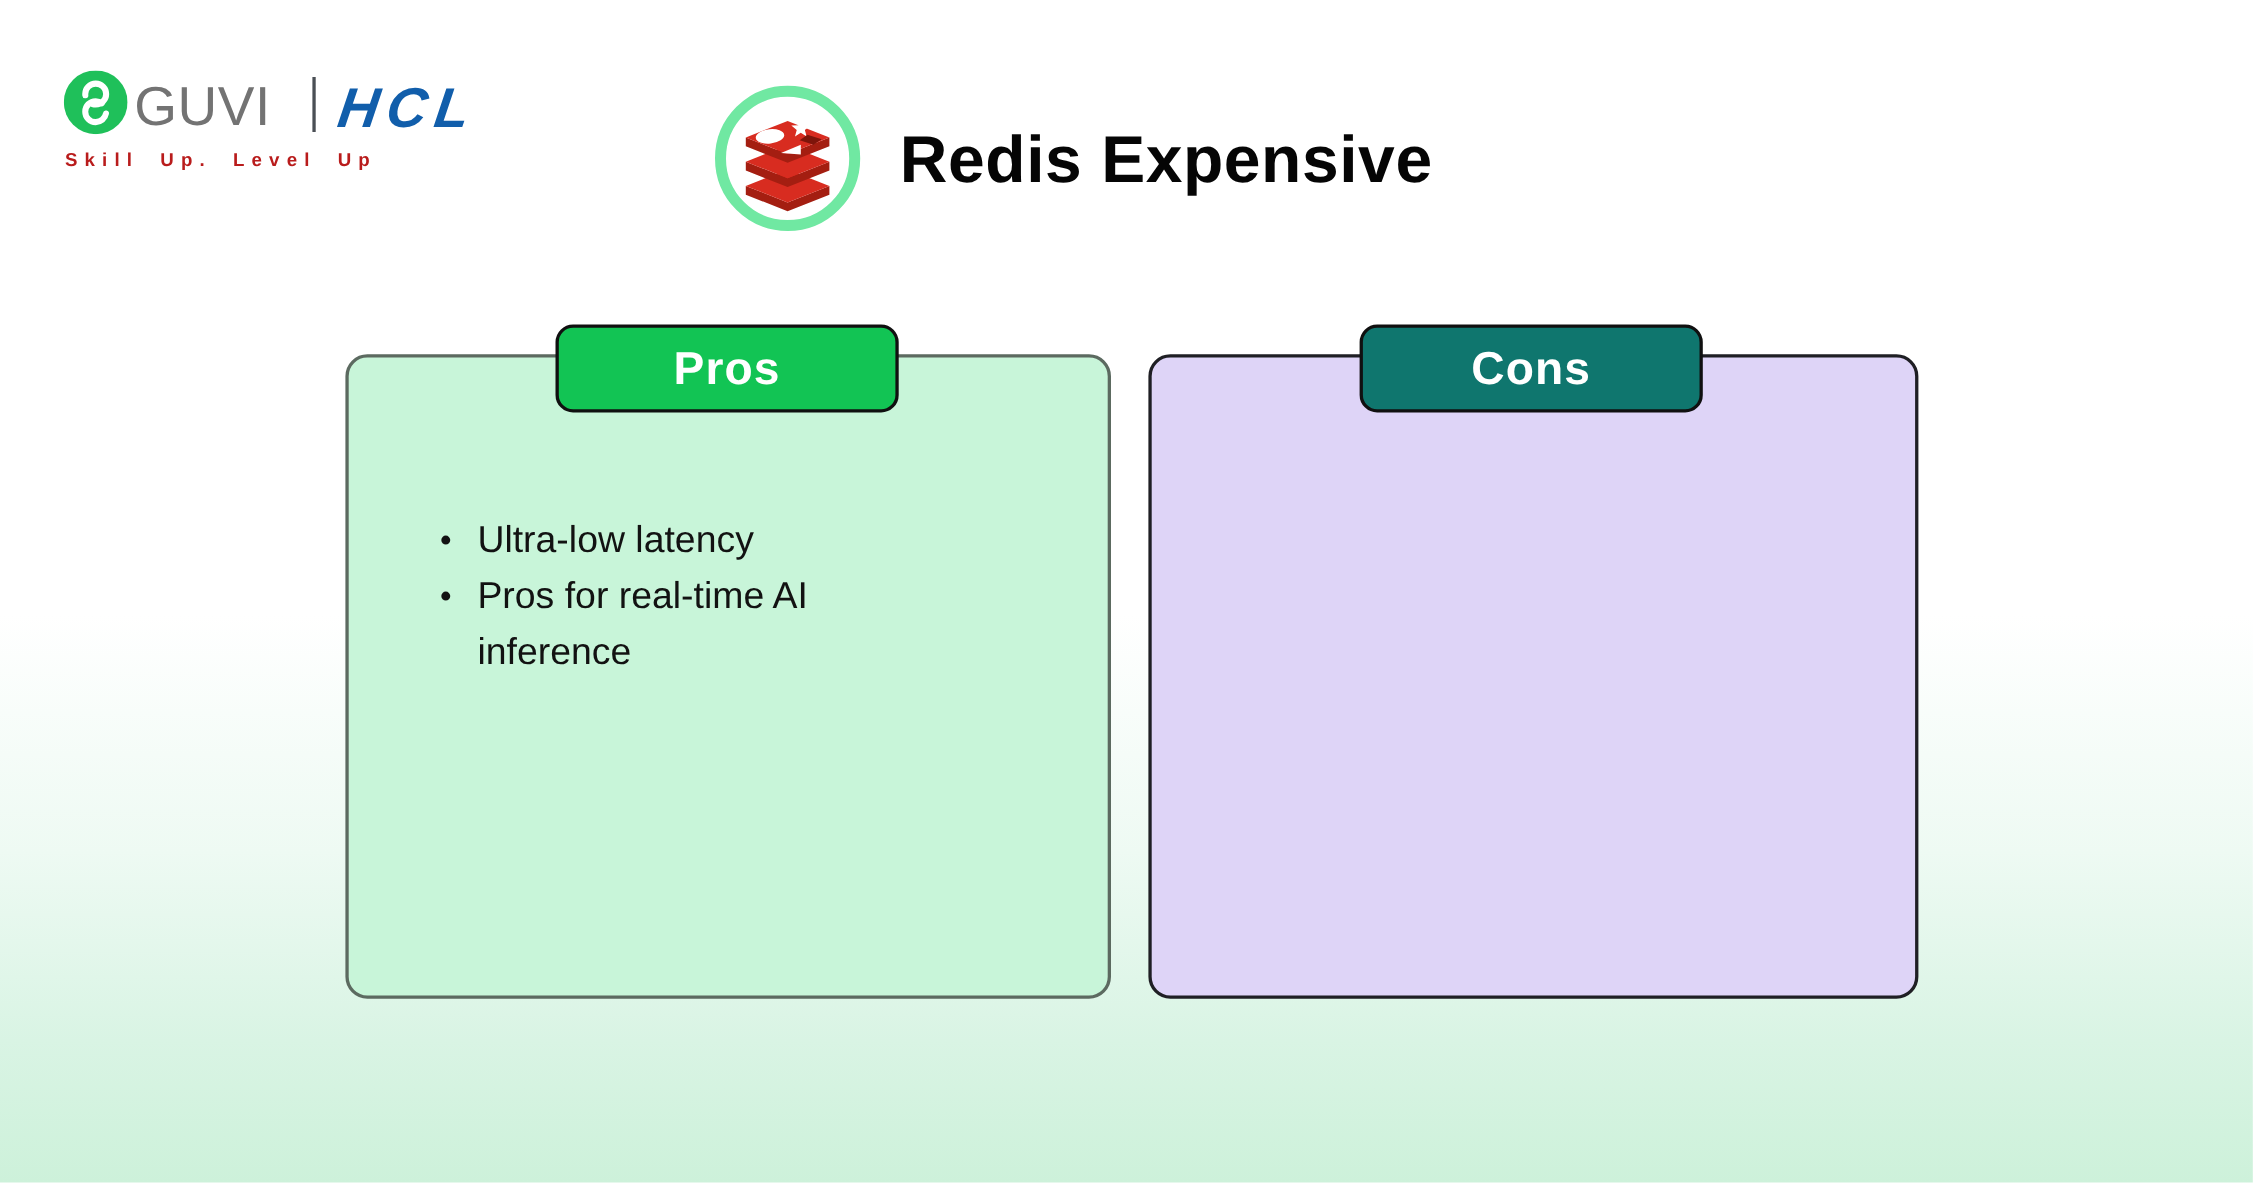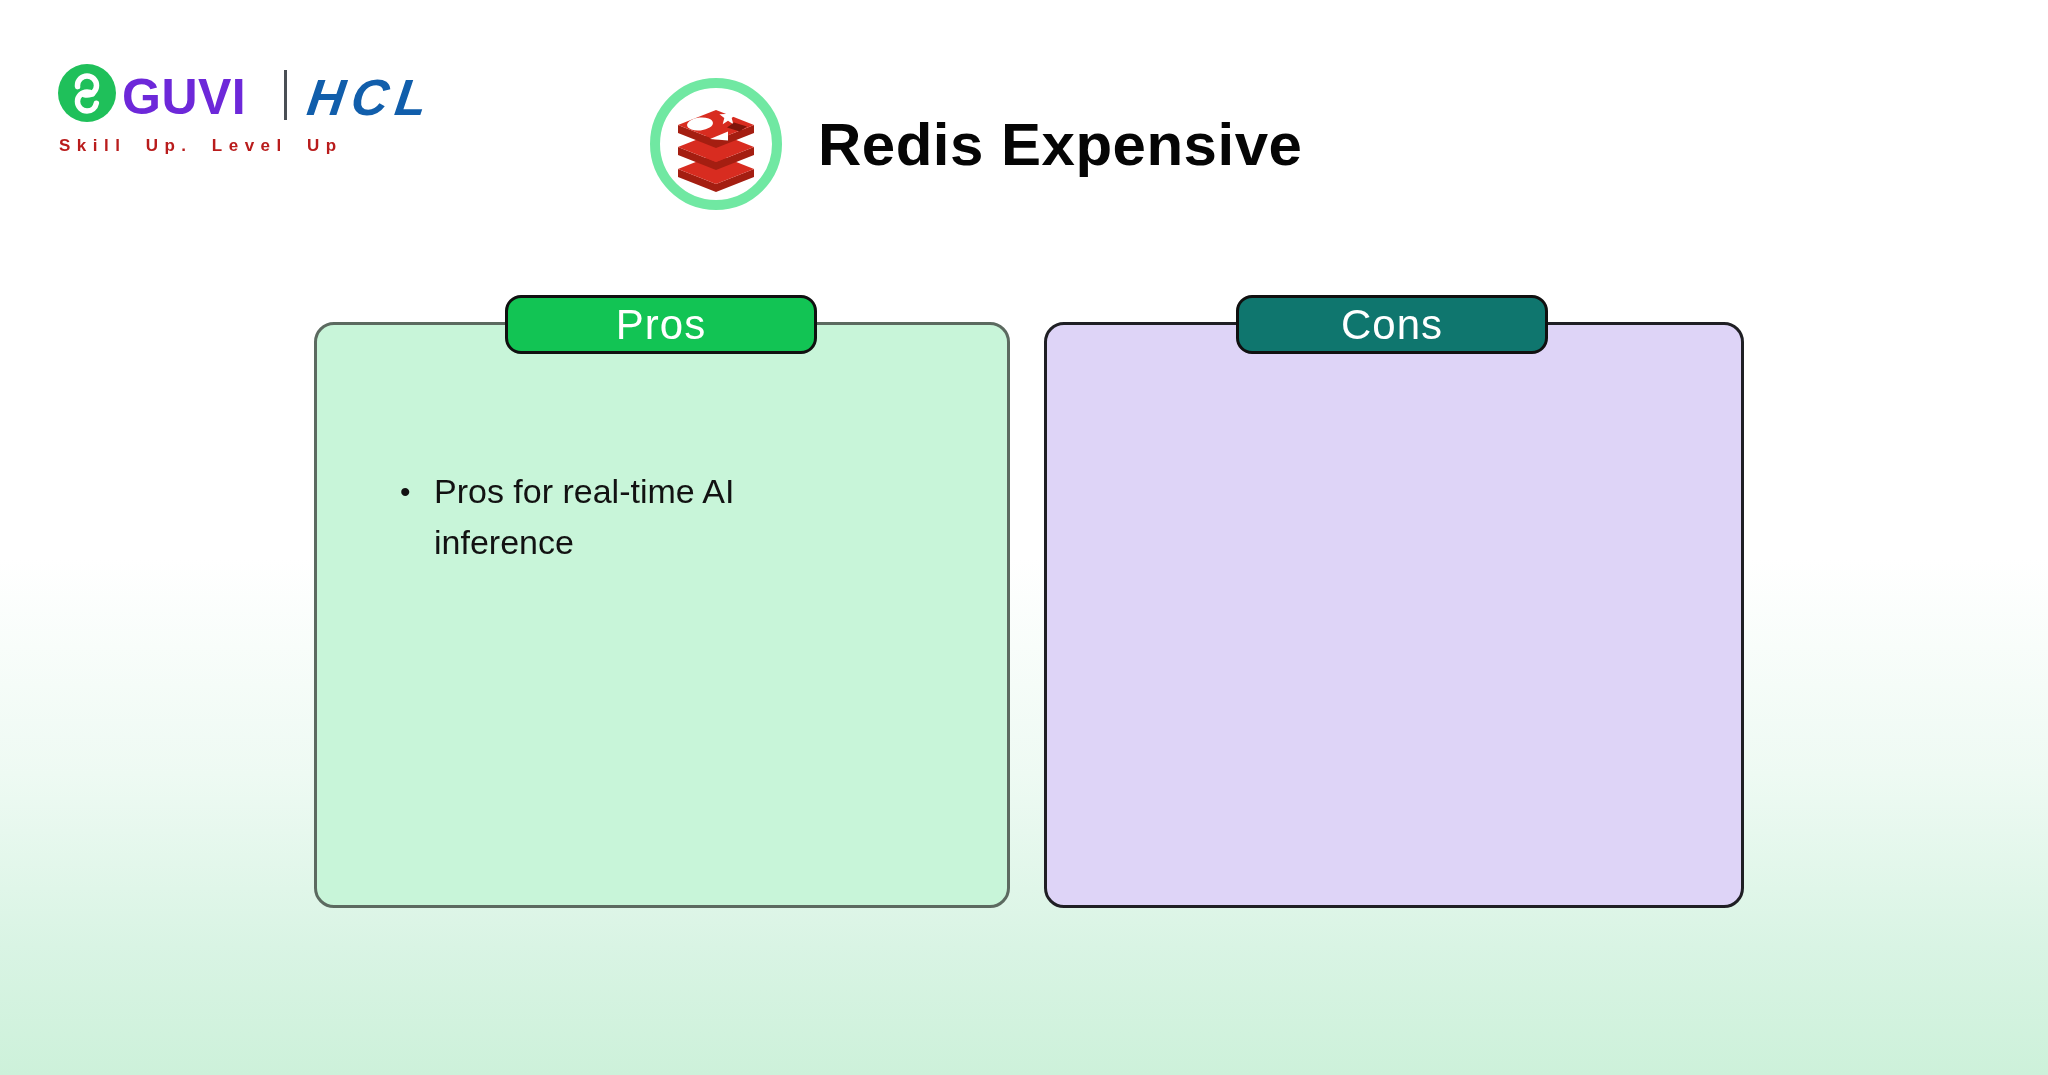--- a/index.html
+++ b/index.html
@@ -9,21 +9,21 @@
     overflow: hidden;
     font-family: "Liberation Sans", "DejaVu Sans", sans-serif;
     background: linear-gradient(to bottom, #ffffff 0%, #ffffff 52%, #eefaf3 72%, #d9f4e4 88%, #cdf1da 100%);
   }
 
   
   .brand { position: absolute; left: 58px; top: 56px; width: 480px; height: 110px; }
   .guvi-mark { position: absolute; left: 0; top: 8px; width: 58px; height: 58px; }
   .guvi-word {
     position: absolute; left: 64px; top: 12px;
-    font-size: 50px; font-weight: bold; color: #6d28d9; letter-spacing: 0.5px;
+    font-size: 50px; font-weight: normal; color: #737373; letter-spacing: 0.5px;
   }
   .brand-divider {
     position: absolute; left: 226px; top: 14px;
     width: 3px; height: 50px; background: #4a4f55;
   }
   .hcl-word {
     position: absolute; left: 250px; top: 12px;
     font-size: 51px; font-weight: bold; font-style: italic;
     color: #115eab; letter-spacing: 7px; transform: skewX(-8deg);
   }
@@ -48,24 +48,24 @@
   }
   .card.pros {
     left: 314px; width: 696px;
     background: #c8f5d9; border: 3px solid #5c6a60;
   }
   .card.cons {
     left: 1044px; width: 700px;
     background: #ded4f7; border: 3px solid #1f1f24;
   }
   .badge {
-    position: absolute; top: 295px; width: 312px; height: 59px;
+    position: absolute; top: 295px; width: 312px; height: 80px;
     border: 3px solid #101010; border-radius: 16px;
     display: flex; align-items: center; justify-content: center;
-    color: #ffffff; font-size: 42px; font-weight: normal; letter-spacing: 1px;
+    color: #ffffff; font-size: 42px; font-weight: bold; letter-spacing: 1px;
     z-index: 3;
   }
   .badge.pros { left: 505px; background: #12c454; }
   .badge.cons { left: 1236px; background: #0f766e; }
 
   
   ul.points { position: absolute; top: 466px; list-style: none; z-index: 2; }
   ul.points.pros { left: 390px; width: 450px; }
   ul.points.cons { left: 1123px; width: 580px; }
   ul.points li {
@@ -118,20 +118,21 @@
     </svg>
   </span>
   <span class="slide-title">Redis Expensive</span>
 </div>
 
 <div class="card pros"></div>
 <div class="badge pros">
   <span>Pros</span>
 </div>
 <ul class="points pros">
+  <li>Ultra-low latency</li>
   <li>Pros for real-time AI inference</li>
 </ul>
 
 <div class="card cons"></div>
 <div class="badge cons">
   <span>Cons</span>
 </div>
 <ul class="points cons">
 </ul>
 

